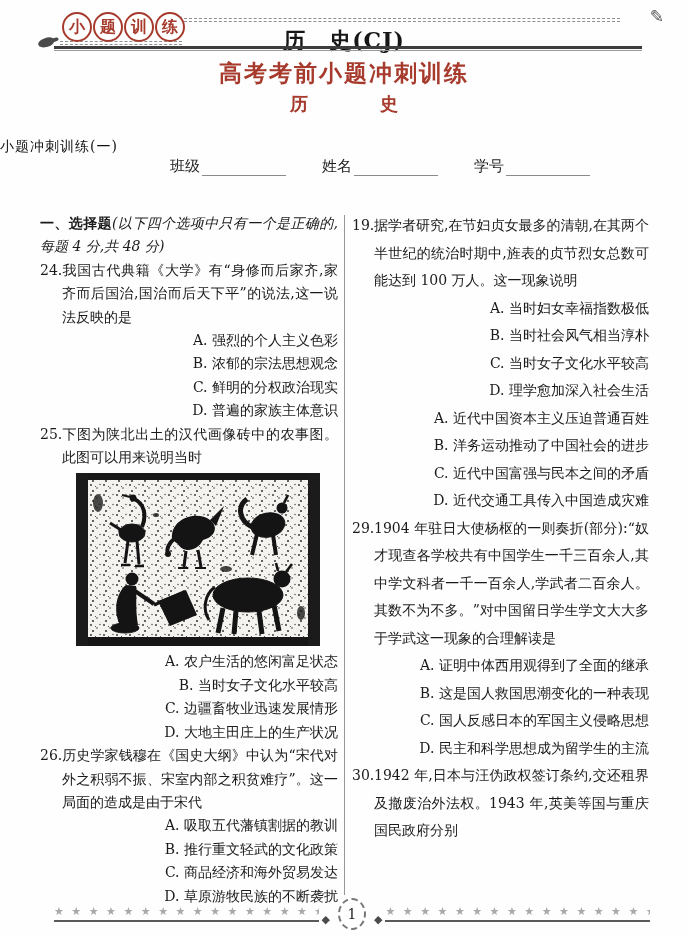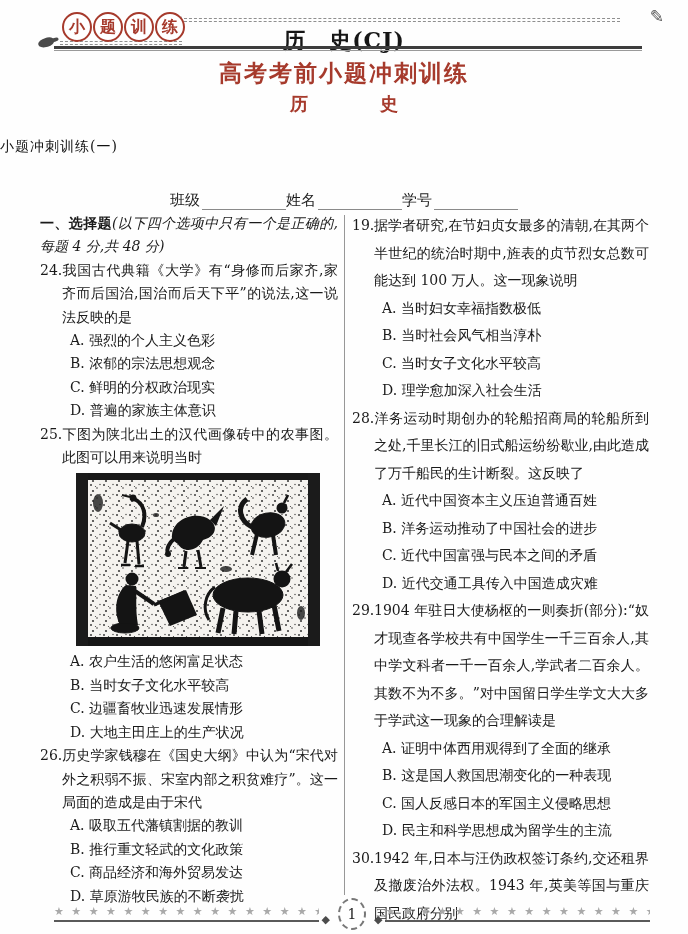--- a/index.html
+++ b/index.html
@@ -39,34 +39,34 @@
     border-radius:60% 40% 50% 50%;transform:rotate(-14deg);}
   .nib:after{content:"";position:absolute;right:-5px;top:2px;width:8px;height:4px;background:#4a4a4a;border-radius:50%;}
   
   .t1{position:absolute;left:0;top:58px;width:100%;text-align:center;
     font-size:23px;font-weight:bold;letter-spacing:2px;color:var(--red);}
   .t2{position:absolute;left:0;top:92px;width:100%;text-align:center;
     font-size:18px;font-weight:bold;color:var(--red);}
   .t3{position:absolute;left:0;top:138px;width:100%;text-align:left;
     font-size:14px;font-weight:normal;letter-spacing:1px;color:#111;}
   
-  .students{position:absolute;left:170px;top:191px;display:flex;font-size:15px;}
+  .students{position:absolute;left:170px;top:157px;display:flex;gap:36px;font-size:15px;}
   .students .fld{display:flex;align-items:flex-end;}
   .blank{display:inline-block;width:84px;border-bottom:1.5px solid #8a8a8a;height:15px;margin-left:2px;}
   
   .col{position:absolute;top:212px;font-size:14px;text-align:justify;color:#1a1a1a;}
   .col.left{left:40px;width:298px;line-height:23.4px;}
   .col.right{left:352px;width:297px;line-height:27.5px;}
   .divider{position:absolute;left:344px;top:215px;width:1px;height:680px;background:#979797;}
   .intro{margin:0;}
   .intro .note{font-style:italic;}
   .q{margin:0;}
   .q .stem{padding-left:22px;text-indent:0;}
   .q .stem .qn{display:inline-block;width:22px;margin-left:-22px;}
-  .q .opt{padding-left:30px;text-align:left;}
+  .q .opt{padding-left:30px;text-align:right;}
   
   .fig{margin:4px 10px 4px 36px;line-height:0;}
   
   .footer{position:absolute;left:54px;right:38px;bottom:12px;display:flex;align-items:flex-end;}
   .starseg{flex:1;display:flex;flex-direction:column;min-width:0;}
   .stars{white-space:nowrap;overflow:hidden;color:var(--gray);font-size:11px;
     word-spacing:4px;line-height:12px;font-family:"DejaVu Sans",sans-serif;}
   .sline{height:2px;background:#5a5a5a;margin-top:2px;}
   .diamond{color:#4c4c4c;font-size:11px;line-height:10px;margin:0 3px;position:relative;top:3px;
     font-family:"DejaVu Sans",sans-serif;}
@@ -233,21 +233,20 @@
   <div class="col right">
     <div class="q">
       <div class="stem"><span class="qn">19.</span><span>据学者研究,在节妇贞女最多的清朝,在其两个半世纪的统治时期中,旌表的贞节烈女总数可能达到 100 万人。这一现象说明</span></div>
       <div class="opt">A. 当时妇女幸福指数极低</div>
       <div class="opt">B. 当时社会风气相当淳朴</div>
       <div class="opt">C. 当时女子文化水平较高</div>
       <div class="opt">D. 理学愈加深入社会生活</div>
     </div>
 
     <div class="q">
-      <div class="stem"><span class="qn">28.</span><span>洋务运动时期创办的轮船招商局的轮船所到之处,千里长江的旧式船运纷纷歇业,由此造成了万千船民的生计断裂。这反映了</span></div>
       <div class="opt">A. 近代中国资本主义压迫普通百姓</div>
       <div class="opt">B. 洋务运动推动了中国社会的进步</div>
       <div class="opt">C. 近代中国富强与民本之间的矛盾</div>
       <div class="opt">D. 近代交通工具传入中国造成灾难</div>
     </div>
 
     <div class="q">
       <div class="stem"><span class="qn">29.</span><span>1904 年驻日大使杨枢的一则奏折(部分):“奴才现查各学校共有中国学生一千三百余人,其中学文科者一千一百余人,学武者二百余人。其数不为不多。”对中国留日学生学文大大多于学武这一现象的合理解读是</span></div>
       <div class="opt">A. 证明中体西用观得到了全面的继承</div>
       <div class="opt">B. 这是国人救国思潮变化的一种表现</div>

